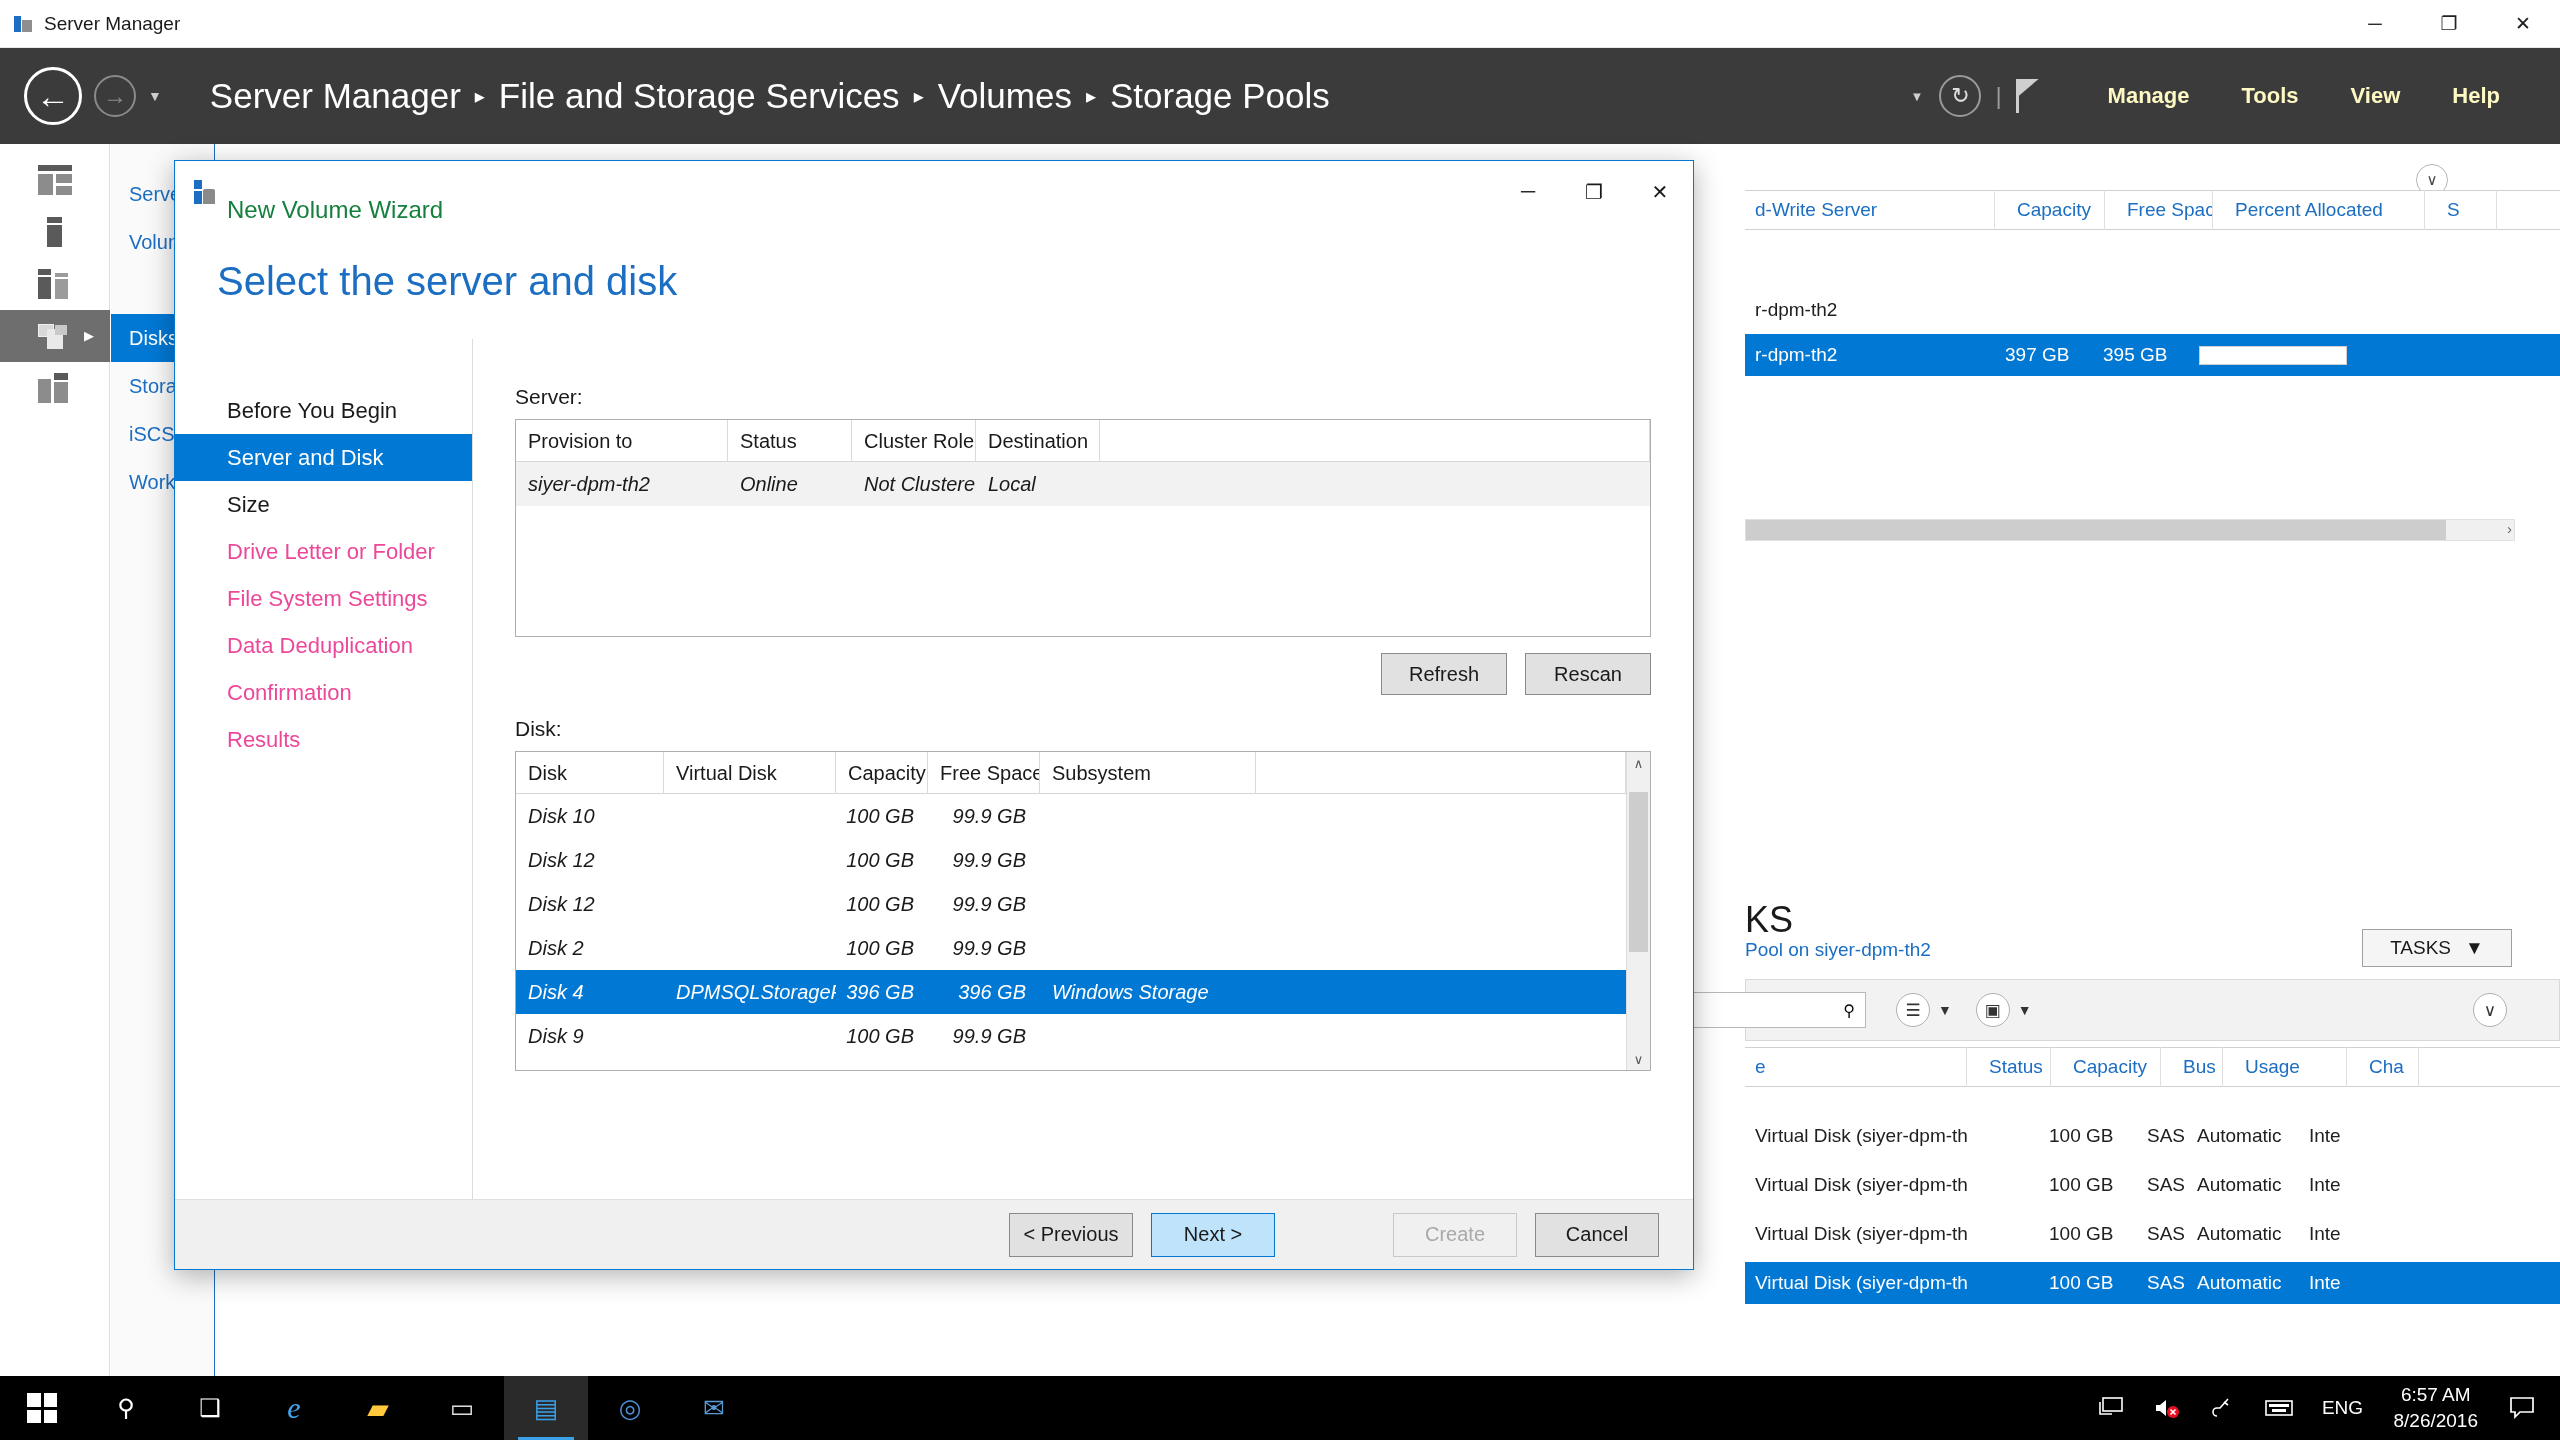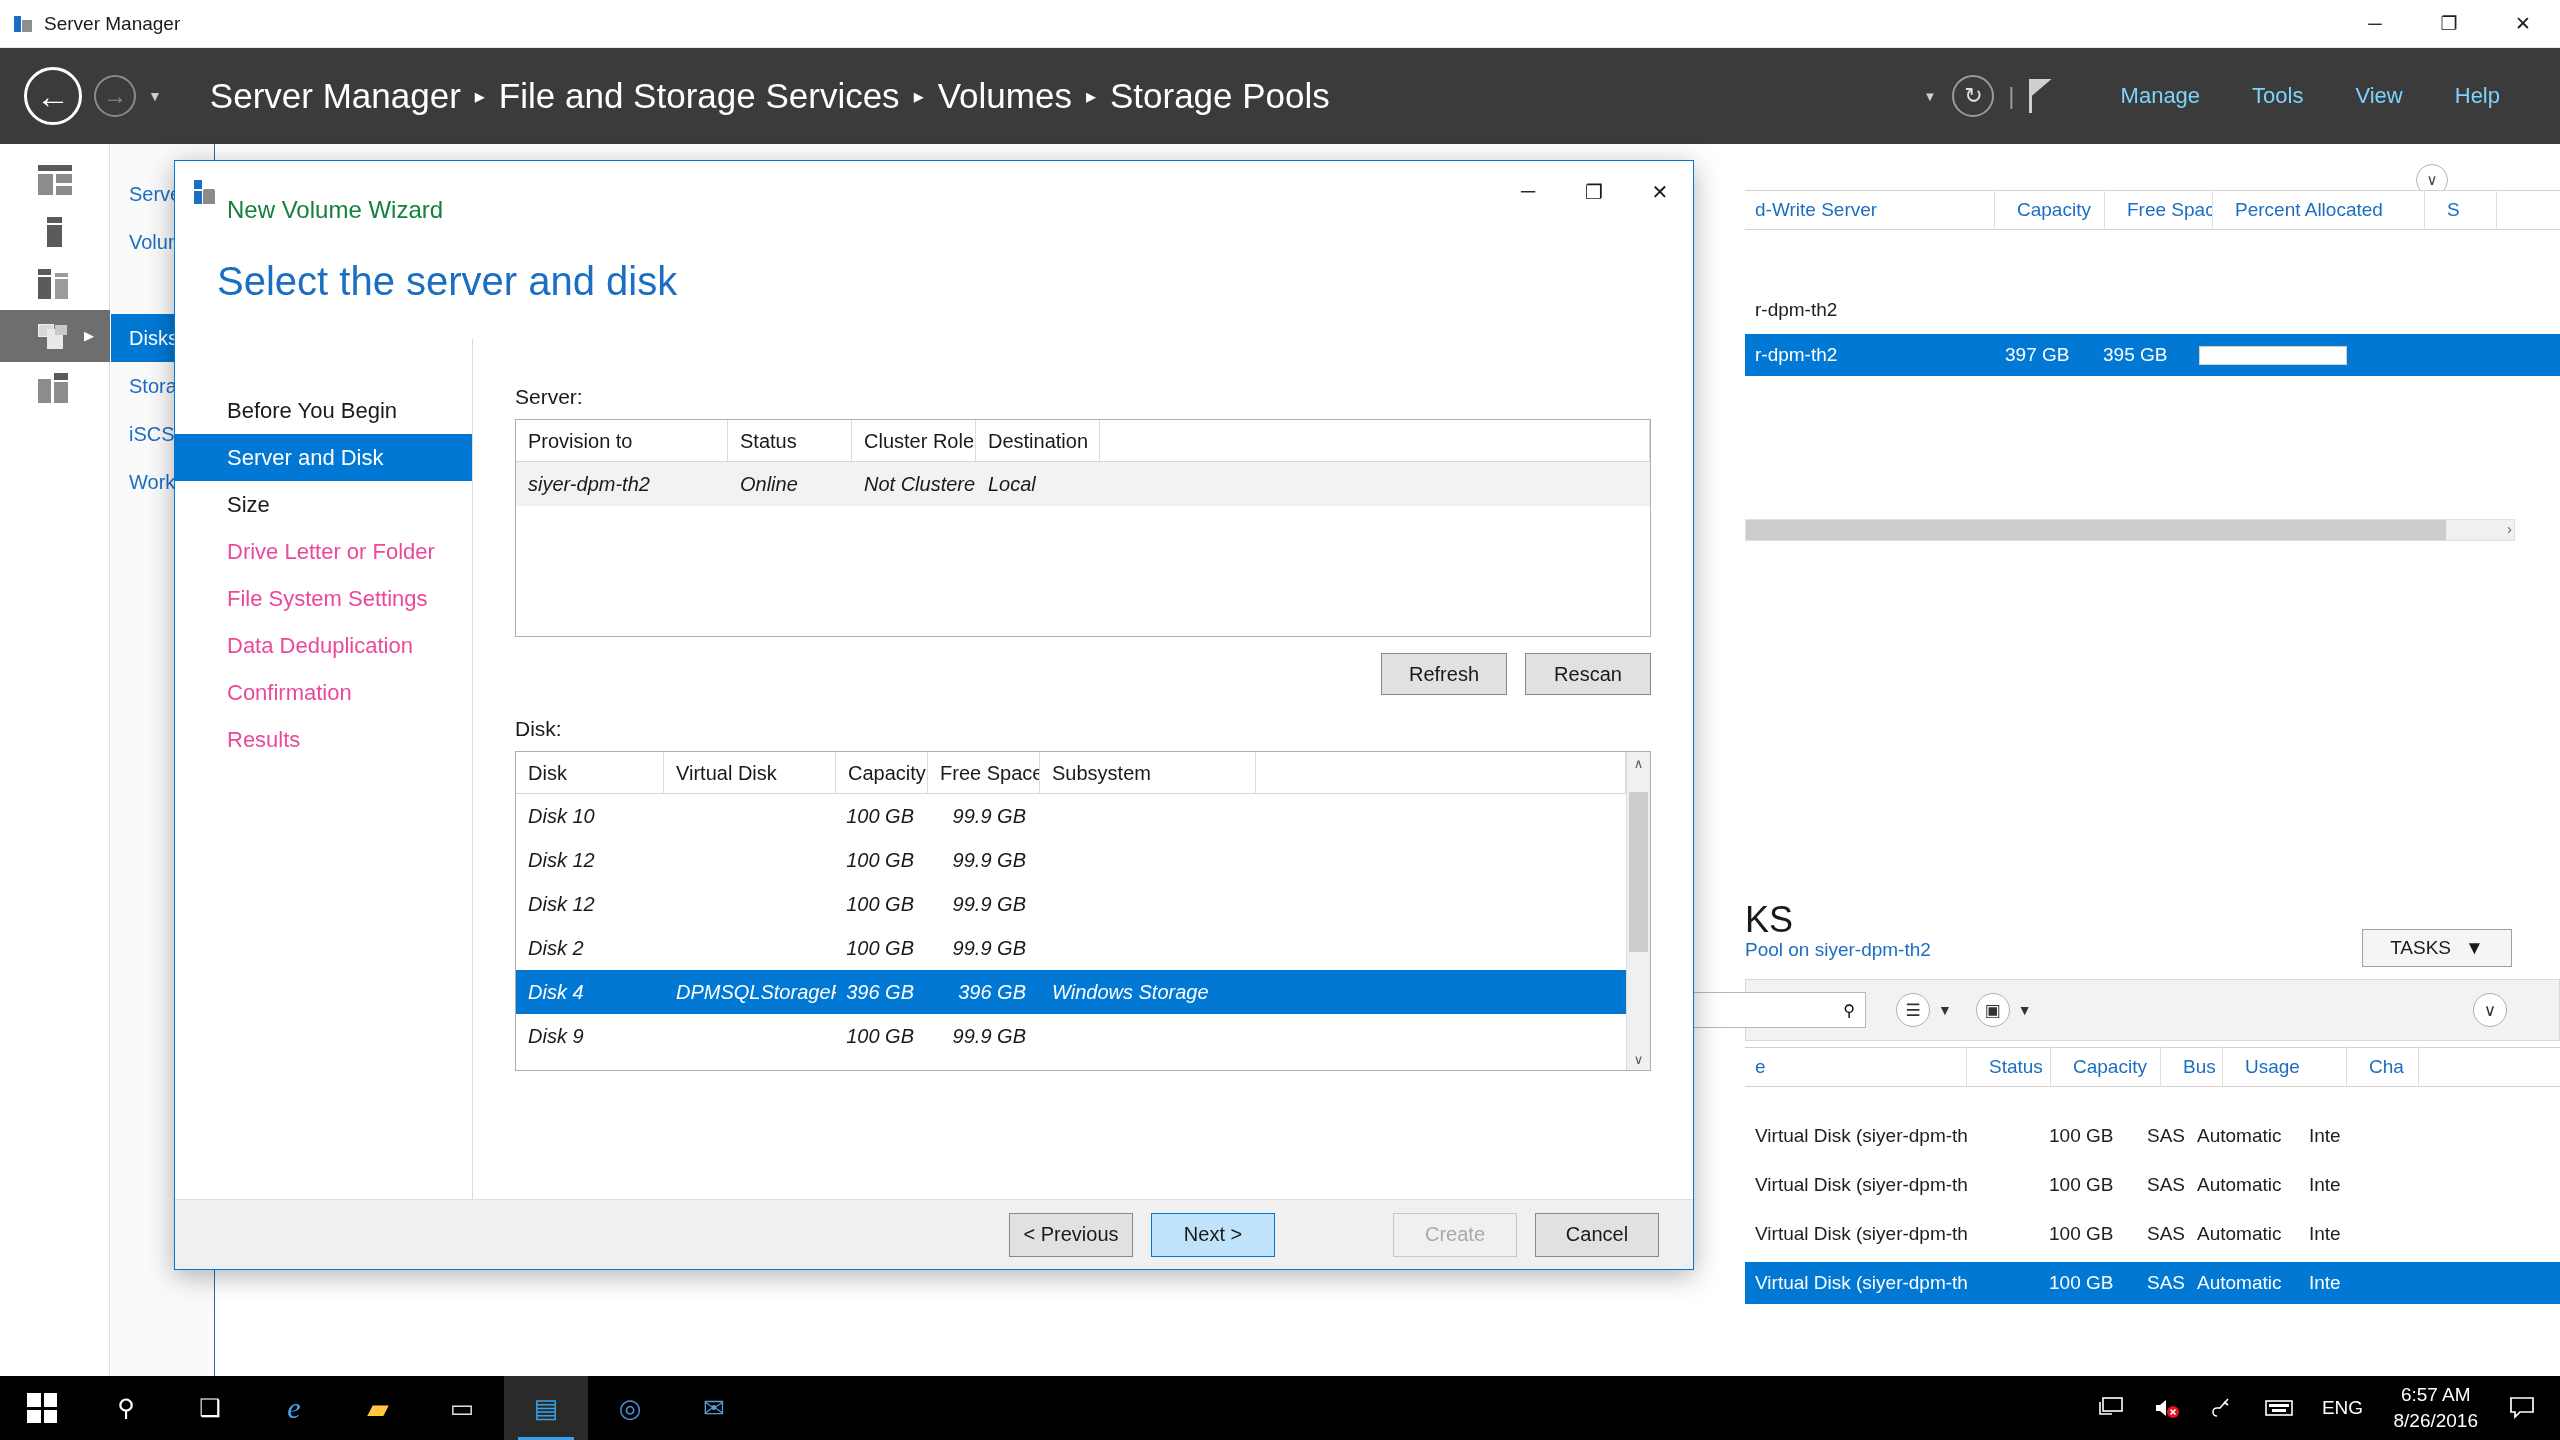--- a/index.html
+++ b/index.html
@@ -58,21 +58,21 @@
   .hdr-caret { color:#cfcfcf; font-size: 13px; margin-right: 16px; }
   .refresh-circle {
     width: 42px; height: 42px; border-radius: 50%; border: 2px solid #9a9a9a;
     display:flex; align-items:center; justify-content:center; color:#e0e0e0; font-size: 22px;
   }
   .hdr-pipe { color:#9a9a9a; margin: 0 14px; font-size: 24px; }
   .flag-icon { width: 26px; height: 34px; position: relative; margin-right: 40px; }
   .flag-icon:before { content:""; position:absolute; left:0; top:0; width:3px; height:34px; background:#cfcfcf; }
   .flag-icon:after { content:""; position:absolute; left:3px; top:0; width:20px; height:17px; background:#cfcfcf;
     clip-path: polygon(0 0, 100% 0, 0 100%); }
-  .hdr-menu { color:#7dd3fc; font-size: 22px; padding: 0 26px; }
+  .hdr-menu { color:#fef9c3; font-size: 22px; padding: 0 26px; font-weight: bold; }
 
   
   .rail {
     position: absolute; left: 0; top: 144px; width: 110px; height: 1232px;
     background: #ffffff; border-right: 1px solid #dedede;
   }
   .rail-item { width: 110px; height: 52px; display:flex; align-items:center; justify-content:center; position: relative; }
   .rail-item.sel { background: #6e6e6e; }
   .rail-glyph { width: 34px; height: 30px; position: relative; }
   .rail-arrow { position:absolute; right: 16px; top: 18px; color:#ffffff; font-size: 13px; }

